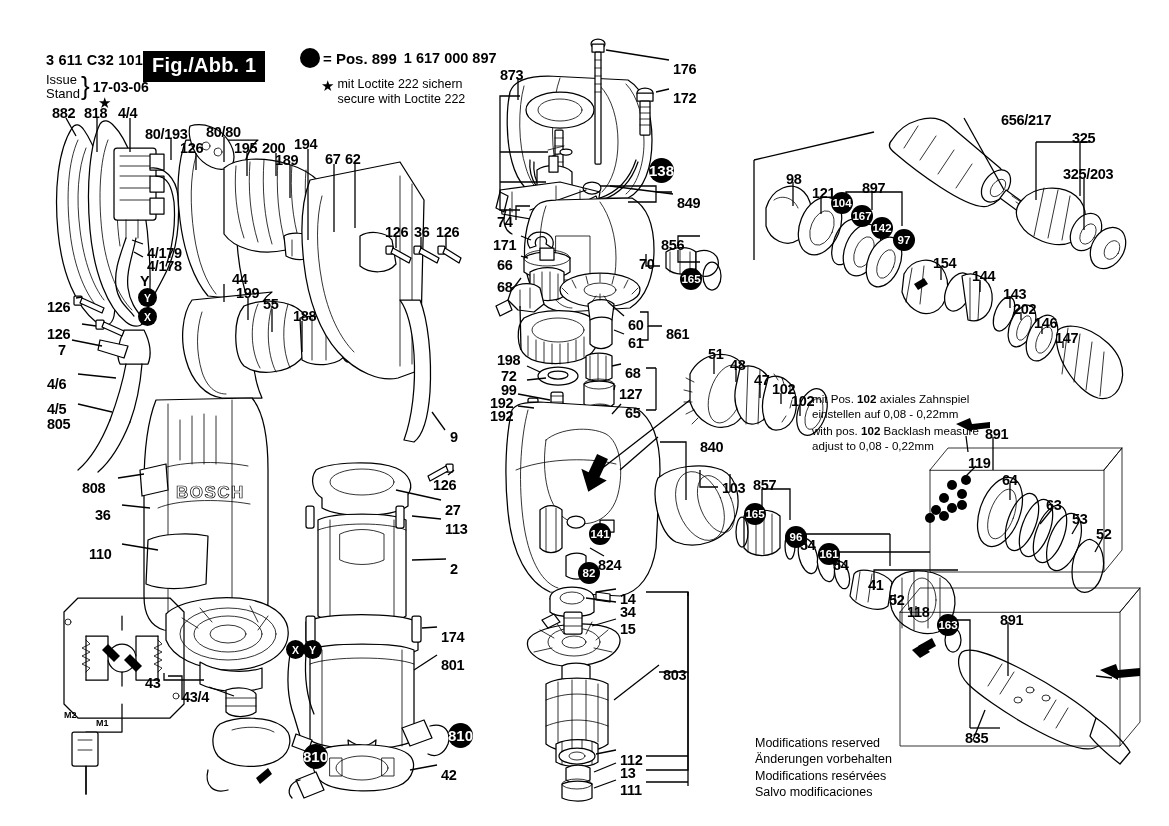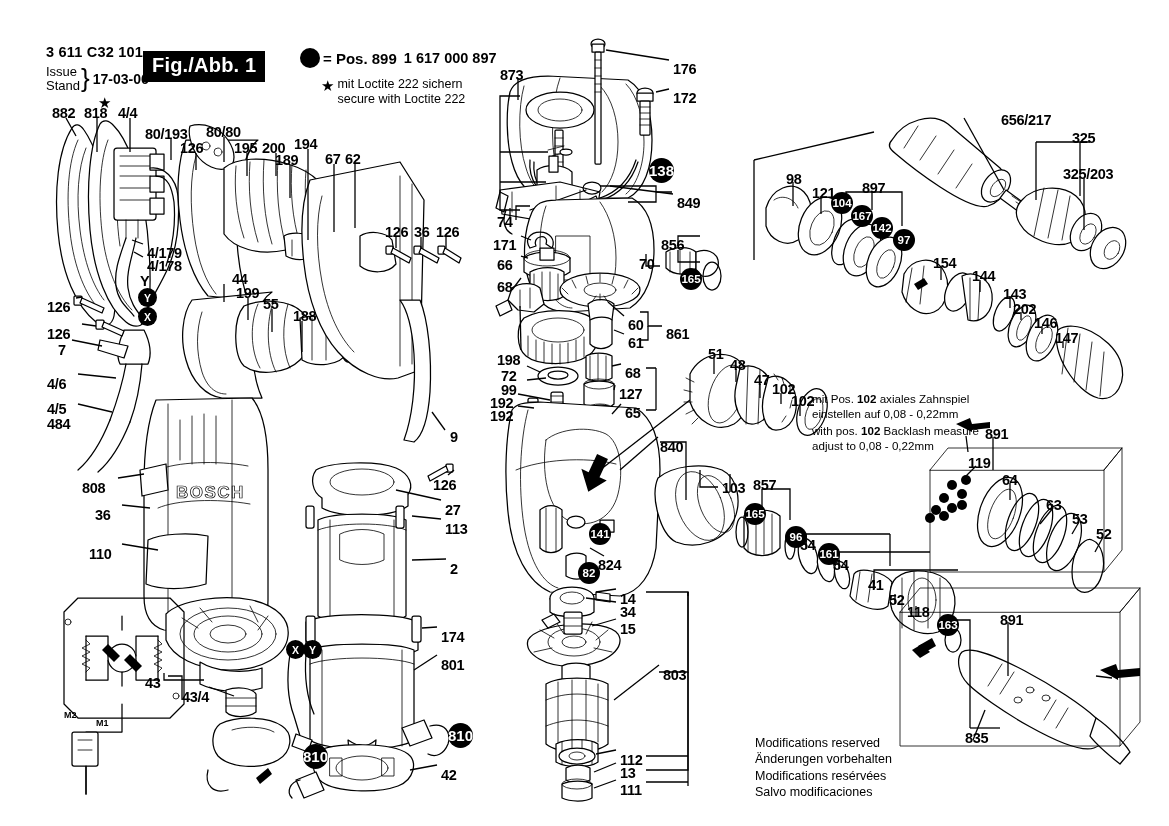--- a/index.html
+++ b/index.html
@@ -19,21 +19,21 @@
     position:absolute;
     font-weight:bold;
     color:#000;
     white-space:nowrap;
     line-height:1;
     letter-spacing:-0.3px;
   }
   .lbl.n{font-size:14.5px;}
 
   
-  #hdr{position:absolute;left:46px;top:44px;}
+  #hdr{position:absolute;left:46px;top:52px;}
   #partno{font-size:14.5px;font-weight:bold;letter-spacing:.2px;}
   #issrow{display:flex;align-items:center;margin-top:5px;}
   #issblock{font-size:13px;font-weight:normal;line-height:1.08;}
   #brace{font-size:26px;font-weight:normal;margin:0 1px 0 1px;line-height:.82;}
   #issdate{font-size:14px;font-weight:bold;margin-left:2px;}
   #figbox{
     position:absolute;left:143px;top:51px;
     background:#000;color:#fff;
     font-size:20px;font-weight:bold;
     padding:3px 9px 5px 9px;
@@ -793,21 +793,21 @@
       <div class="lbl n" style="left: 147px; top: 259px;">4/178</div>
       <div class="lbl n" style="left: 232px; top: 272px;">44</div>
       <div class="lbl n" style="left: 236px; top: 286px;">199</div>
       <div class="lbl n" style="left: 263px; top: 297px;">55</div>
       <div class="lbl n" style="left: 293px; top: 309px;">188</div>
       <div class="lbl n" style="left: 47px; top: 300px;">126</div>
       <div class="lbl n" style="left: 47px; top: 327px;">126</div>
       <div class="lbl n" style="left: 58px; top: 343px;">7</div>
       <div class="lbl n" style="left: 47px; top: 377px;">4/6</div>
       <div class="lbl n" style="left: 47px; top: 402px;">4/5</div>
-      <div class="lbl n" style="left: 47px; top: 417px;">484</div>
+      <div class="lbl n" style="left: 47px; top: 417px;">805</div>
       <div class="lbl n" style="left: 450px; top: 430px;">9</div>
       <div class="lbl n" style="left: 433px; top: 478px;">126</div>
       <div class="lbl n" style="left: 82px; top: 481px;">808</div>
       <div class="lbl n" style="left: 95px; top: 508px;">36</div>
       <div class="lbl n" style="left: 89px; top: 547px;">110</div>
       <div class="lbl n" style="left: 445px; top: 503px;">27</div>
       <div class="lbl n" style="left: 445px; top: 522px;">113</div>
       <div class="lbl n" style="left: 450px; top: 562px;">2</div>
       <div class="lbl n" style="left: 441px; top: 630px;">174</div>
       <div class="lbl n" style="left: 441px; top: 658px;">801</div>
@@ -833,21 +833,21 @@
       <div class="lbl n" style="left: 490px; top: 396px;">192</div>
       <div class="lbl n" style="left: 490px; top: 409px;">192</div>
       <div class="lbl n" style="left: 625px; top: 366px;">68</div>
       <div class="lbl n" style="left: 619px; top: 387px;">127</div>
       <div class="lbl n" style="left: 625px; top: 406px;">65</div>
       <div class="lbl n" style="left: 708px; top: 347px;">51</div>
       <div class="lbl n" style="left: 730px; top: 358px;">48</div>
       <div class="lbl n" style="left: 754px; top: 373px;">47</div>
       <div class="lbl n" style="left: 772px; top: 382px;">102</div>
       <div class="lbl n" style="left: 791px; top: 394px;">102</div>
-      <div class="lbl n" style="left: 654px; top: 440px; padding-left: 6px;">840</div>
+      <div class="lbl n" style="left: 694px; top: 440px; padding-left: 6px;">840</div>
       <div class="lbl n" style="left: 722px; top: 481px;">103</div>
       <div class="lbl n" style="left: 753px; top: 478px;">857</div>
       <div class="lbl n" style="left: 800px; top: 538px;">54</div>
       <div class="lbl n" style="left: 833px; top: 558px;">54</div>
       <div class="lbl n" style="left: 868px; top: 578px;">41</div>
       <div class="lbl n" style="left: 889px; top: 593px;">52</div>
       <div class="lbl n" style="left: 907px; top: 605px;">118</div>
       <div class="lbl n" style="left: 598px; top: 558px;">824</div>
       <div class="lbl n" style="left: 620px; top: 592px;">14</div>
       <div class="lbl n" style="left: 620px; top: 605px;">34</div>

